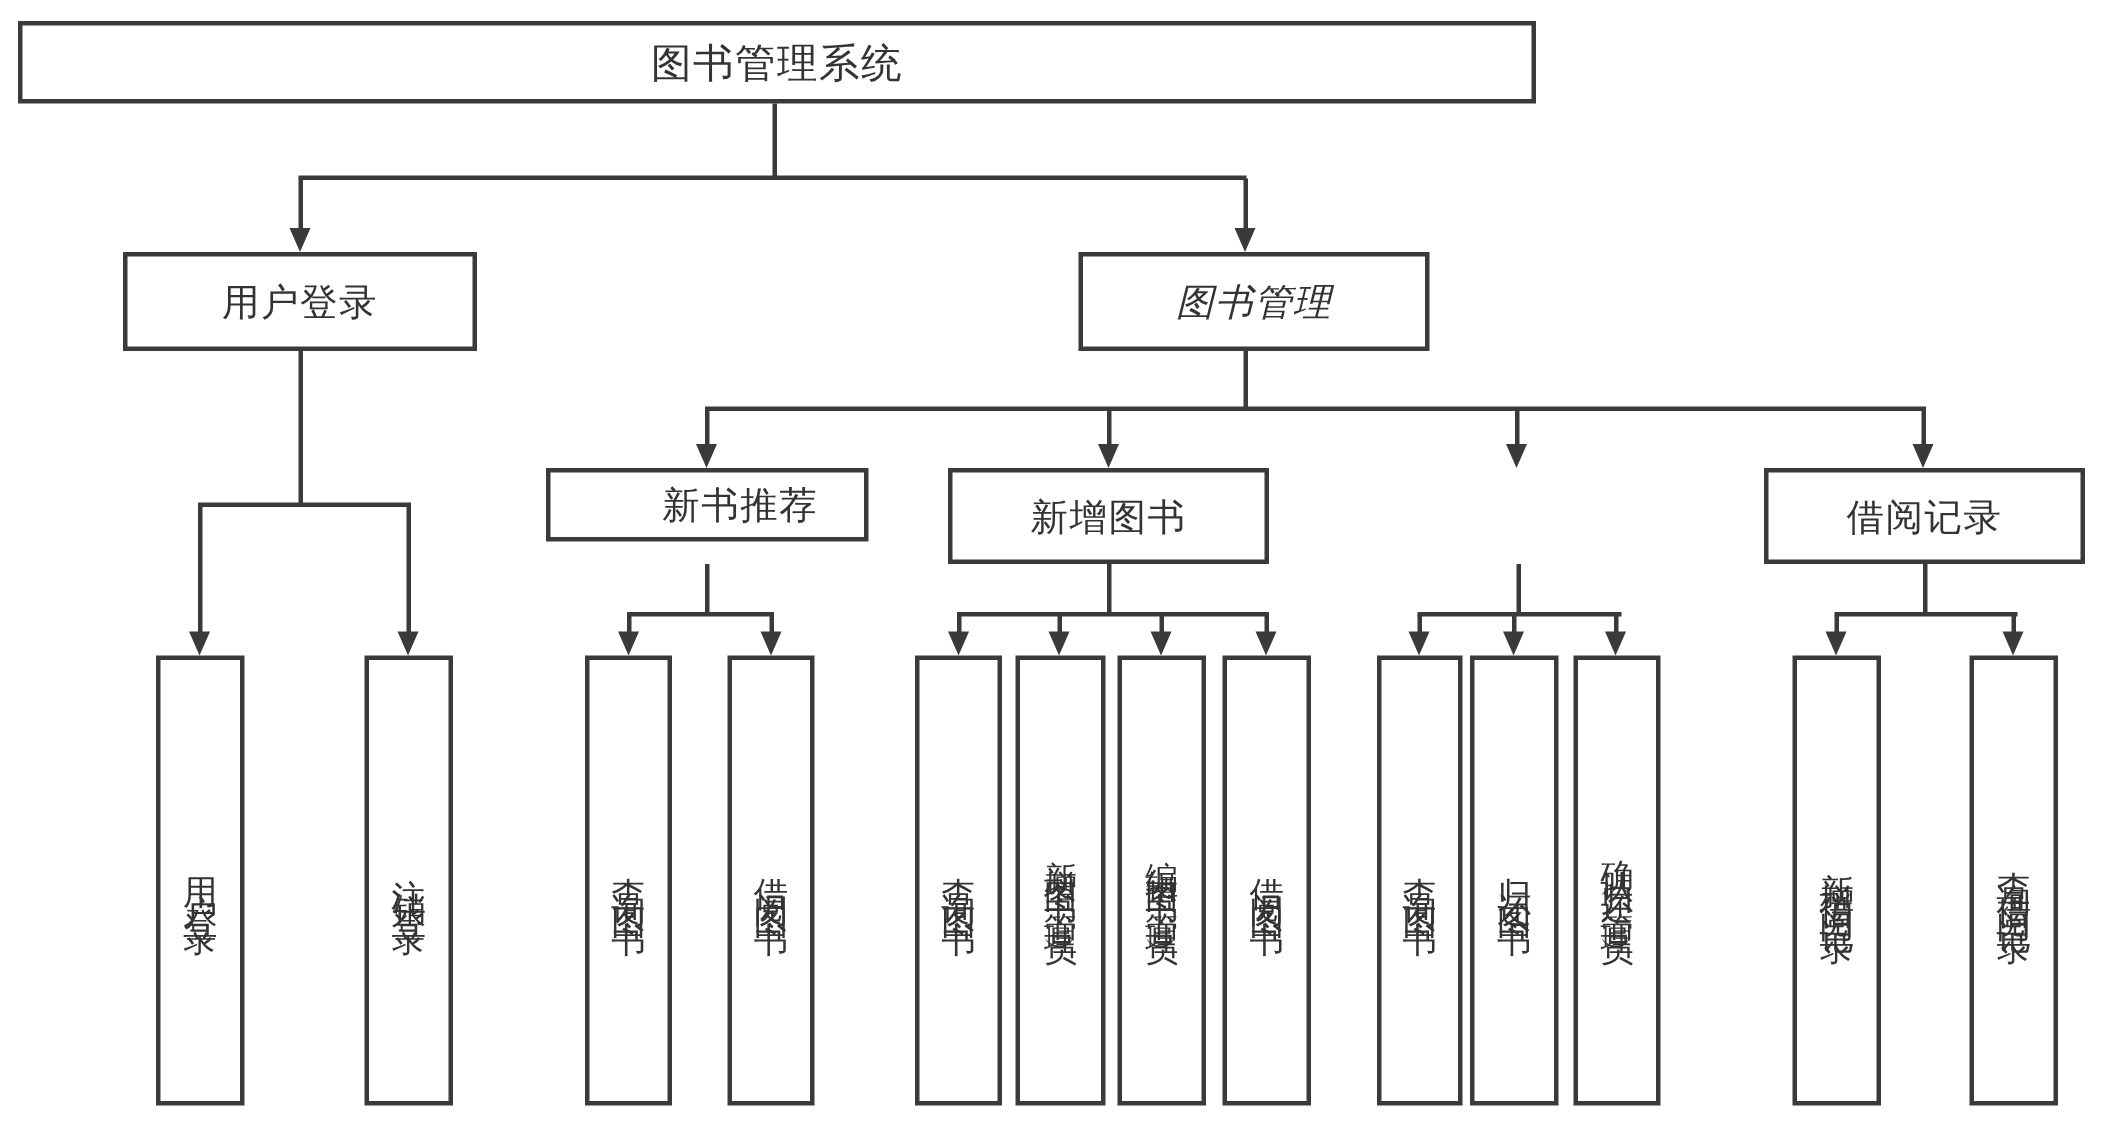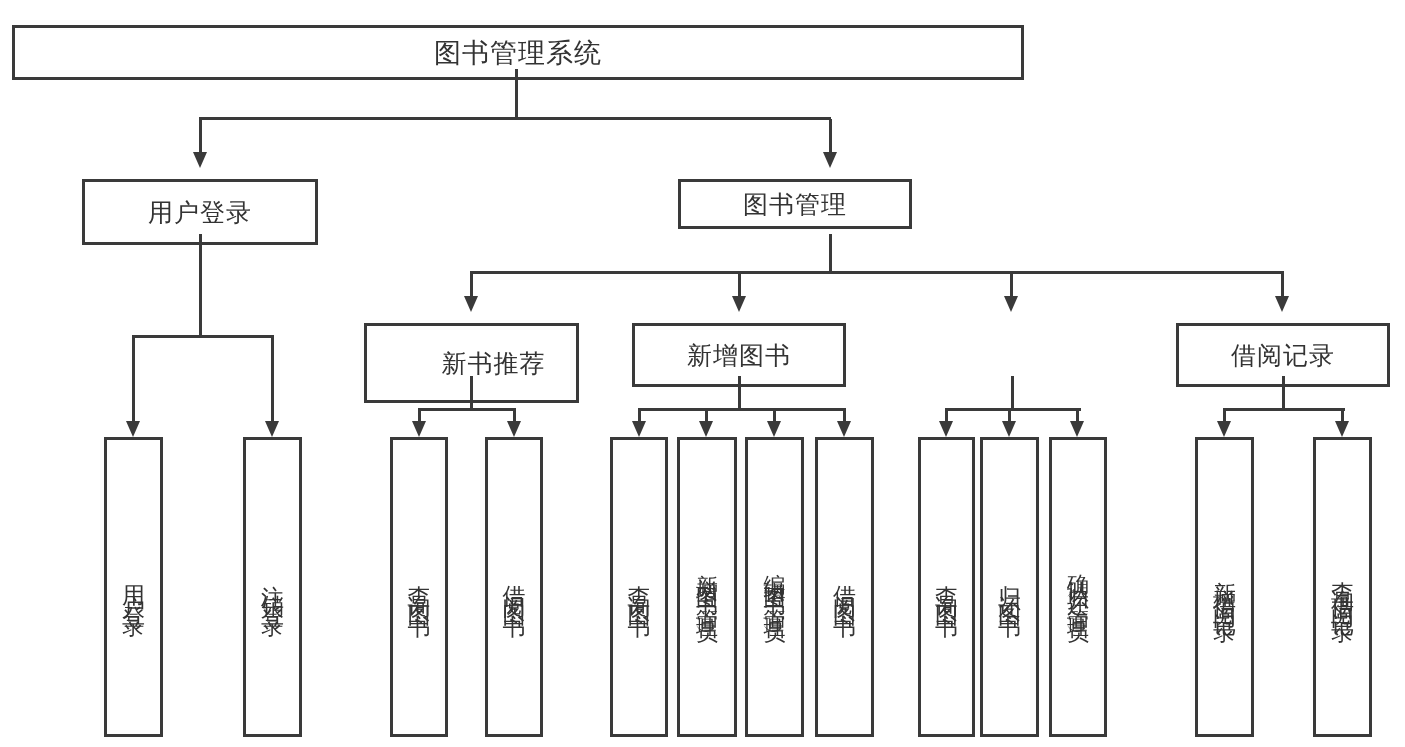--- a/index.html
+++ b/index.html
@@ -13,21 +13,20 @@
   .box{
     position:absolute;
     box-sizing:border-box;
     border:3px solid #3a3a3a;
     background:#ffffff;
     display:flex;align-items:center;justify-content:center;
     color:#333333;
     font-size:25px;
     letter-spacing:1px;
     white-space:nowrap;
-    margin-top:11px;
   }
   .box.root{font-size:27px;}
   .vbox{
     position:absolute;
     box-sizing:border-box;
     border:3px solid #3a3a3a;
     background:#ffffff;
     display:flex;align-items:center;justify-content:center;
     color:#333333;
     writing-mode:vertical-rl;
@@ -65,41 +64,41 @@
   <div class="box root" style="left:12px;top:14px;width:1012px;height:55px;">图书管理系统</div>
 
   <div class="vline" style="left:515px;top:69px;height:50px;"></div>
   <div class="hline" style="left:199px;top:117px;width:632px;"></div>
   <div class="vline" style="left:199px;top:119px;height:34px;"></div>
   <div class="arrow" style="left:193px;top:152px;"></div>
   <div class="vline" style="left:829px;top:119px;height:34px;"></div>
   <div class="arrow" style="left:823px;top:152px;"></div>
 
   <div class="box" style="left:82px;top:168px;width:236px;height:66px;">用户登录</div>
-  <div class="box" style="left:678px;top:168px;width:234px;height:50px;">图书管理</div>
+  <div class="box" style="left:719px;top:168px;width:234px;height:66px;font-style:italic;">图书管理</div>
 
   <div class="vline" style="left:199px;top:234px;height:103px;"></div>
   <div class="hline" style="left:132px;top:335px;width:142px;"></div>
   <div class="vline" style="left:132px;top:337px;height:85px;"></div>
   <div class="arrow" style="left:126px;top:421px;"></div>
   <div class="vline" style="left:271px;top:337px;height:85px;"></div>
   <div class="arrow" style="left:265px;top:421px;"></div>
 
   <div class="vline" style="left:829px;top:234px;height:40px;"></div>
   <div class="hline" style="left:470px;top:271px;width:814px;"></div>
   <div class="vline" style="left:470px;top:273px;height:24px;"></div>
   <div class="arrow" style="left:464px;top:296px;"></div>
   <div class="vline" style="left:738px;top:273px;height:24px;"></div>
   <div class="arrow" style="left:732px;top:296px;"></div>
   <div class="vline" style="left:1010px;top:273px;height:24px;"></div>
   <div class="arrow" style="left:1004px;top:296px;"></div>
   <div class="vline" style="left:1281px;top:273px;height:24px;"></div>
   <div class="arrow" style="left:1275px;top:296px;"></div>
 
-  <div class="box" style="left:364px;top:312px;width:215px;height:80px;padding-left:44px;">新书推荐</div>
+  <div class="box" style="left:364px;top:312px;width:215px;height:49px;padding-left:44px;">新书推荐</div>
   <div class="box" style="left:632px;top:312px;width:214px;height:64px;">新增图书</div>
   <div class="box" style="left:1176px;top:312px;width:214px;height:64px;">借阅记录</div>
 
   <div class="vline" style="left:470px;top:376px;height:34px;"></div>
   <div class="hline" style="left:418px;top:408px;width:98px;"></div>
   <div class="vline" style="left:418px;top:410px;height:12px;"></div>
   <div class="arrow" style="left:412px;top:421px;"></div>
   <div class="vline" style="left:513px;top:410px;height:12px;"></div>
   <div class="arrow" style="left:507px;top:421px;"></div>
 

